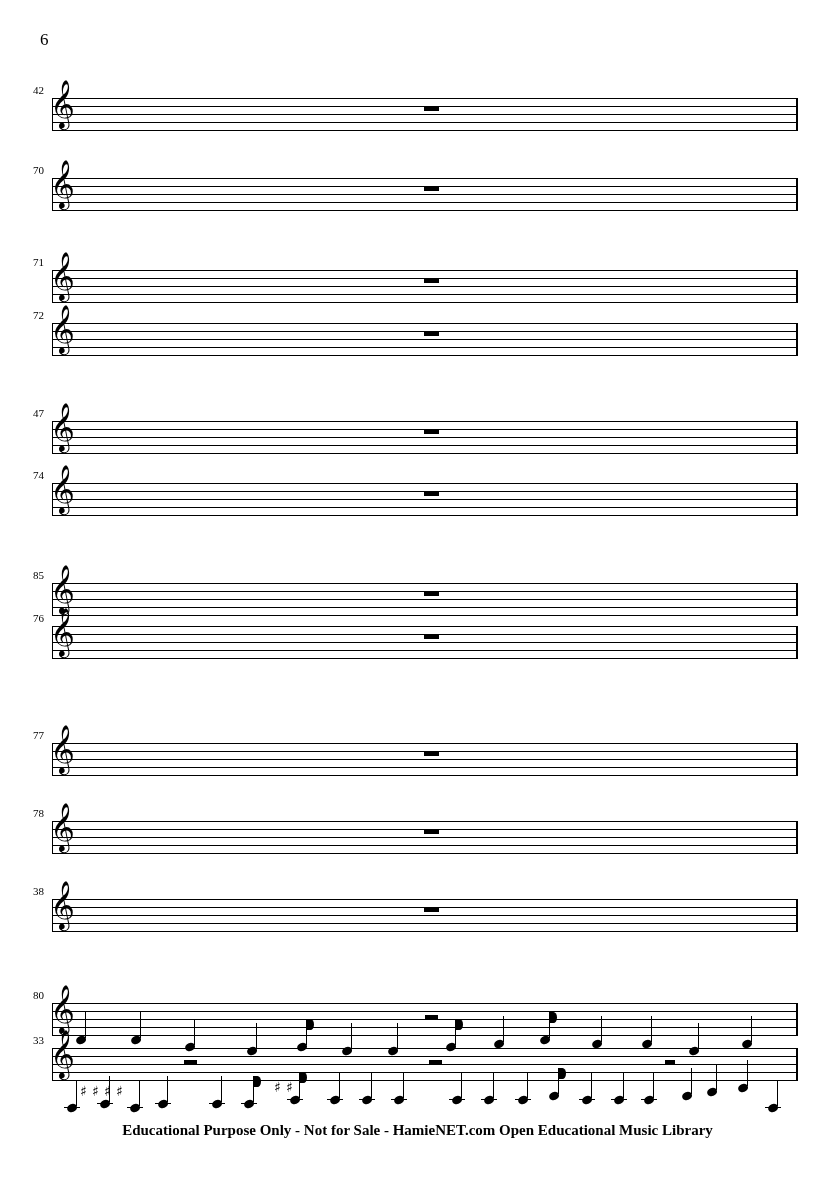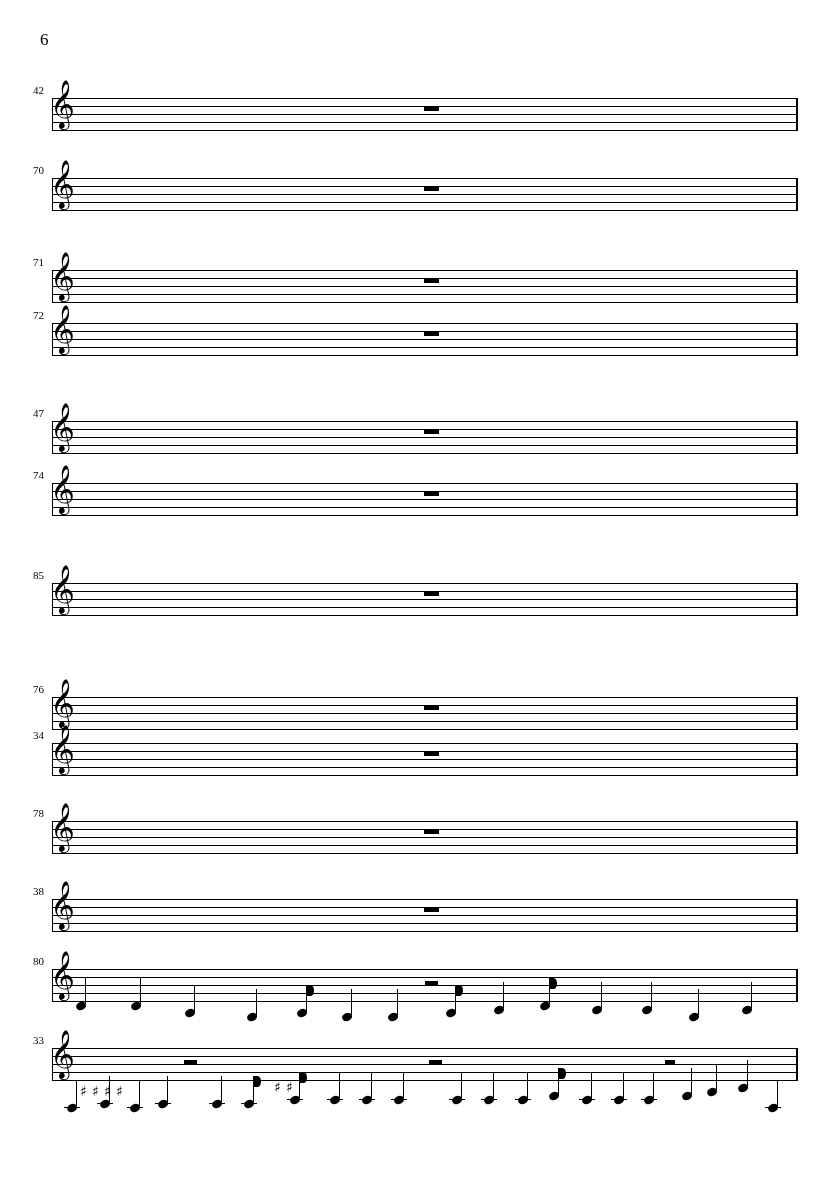--- a/index.html
+++ b/index.html
@@ -243,36 +243,36 @@
           <div class="staff-line l1"></div>
           <div class="staff-line l2"></div>
           <div class="staff-line l3"></div>
           <div class="staff-line l4"></div>
           <div class="barline-start"></div>
           <div class="barline-end"></div>
           <div class="whole-rest" style="left: 372px;"></div>
         </div>
         <div class="clef" style="left: 50px; top: -1px;">𝄞</div>
       </div>
-      <div class="system" style="top: 683px;">
+      <div class="system" style="top: 612px;">
         <div class="measure-number">76</div>
         <div class="staff">
           <div class="staff-line l0"></div>
           <div class="staff-line l1"></div>
           <div class="staff-line l2"></div>
           <div class="staff-line l3"></div>
           <div class="staff-line l4"></div>
           <div class="barline-start"></div>
           <div class="barline-end"></div>
           <div class="whole-rest" style="left: 372px;"></div>
         </div>
         <div class="clef" style="left: 50px; top: -1px;">𝄞</div>
       </div>
       <div class="system" style="top: 729px;">
-        <div class="measure-number">34</div>
+        <div class="measure-number">77</div>
         <div class="staff">
           <div class="staff-line l0"></div>
           <div class="staff-line l1"></div>
           <div class="staff-line l2"></div>
           <div class="staff-line l3"></div>
           <div class="staff-line l4"></div>
           <div class="barline-start"></div>
           <div class="barline-end"></div>
           <div class="whole-rest" style="left: 372px;"></div>
         </div>
@@ -299,21 +299,21 @@
           <div class="staff-line l1"></div>
           <div class="staff-line l2"></div>
           <div class="staff-line l3"></div>
           <div class="staff-line l4"></div>
           <div class="barline-start"></div>
           <div class="barline-end"></div>
           <div class="whole-rest" style="left: 372px;"></div>
         </div>
         <div class="clef" style="left: 50px; top: -1px;">𝄞</div>
       </div>
-      <div class="system" style="top: 955px; text-decoration: underline;">
+      <div class="system" style="top: 989px; text-decoration: underline;">
         <div class="measure-number">80</div>
         <div class="staff">
           <div class="staff-line l0"></div>
           <div class="staff-line l1"></div>
           <div class="staff-line l2"></div>
           <div class="staff-line l3"></div>
           <div class="staff-line l4"></div>
           <div class="barline-start"></div>
           <div class="barline-end"></div>
           <div class="half-rest" style="left: 373px;"></div>
@@ -430,14 +430,15 @@
           <div class="accidental" style="left: 40px; top: 36px;">♯</div>
           <div class="accidental" style="left: 52px; top: 36px;">♯</div>
           <div class="accidental" style="left: 64px; top: 36px;">♯</div>
           <div class="accidental" style="left: 222px; top: 32px;">♯</div>
           <div class="accidental" style="left: 234px; top: 32px;">♯</div>
         </div>
         <div class="clef" style="left: 50px; top: -1px;">𝄞</div>
       </div>
     </div>
 
+  <div class="footer">Educational Purpose Only - Not for Sale - HamieNET.com Open Educational Music Library</div>
 
 </div>
 
 </body></html>

